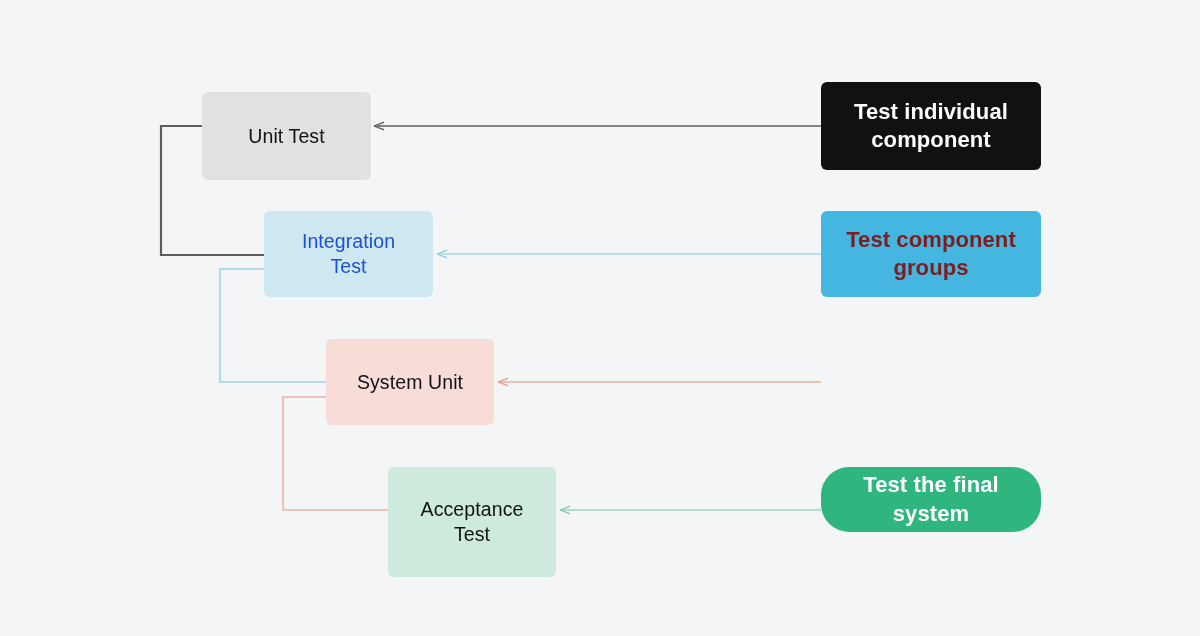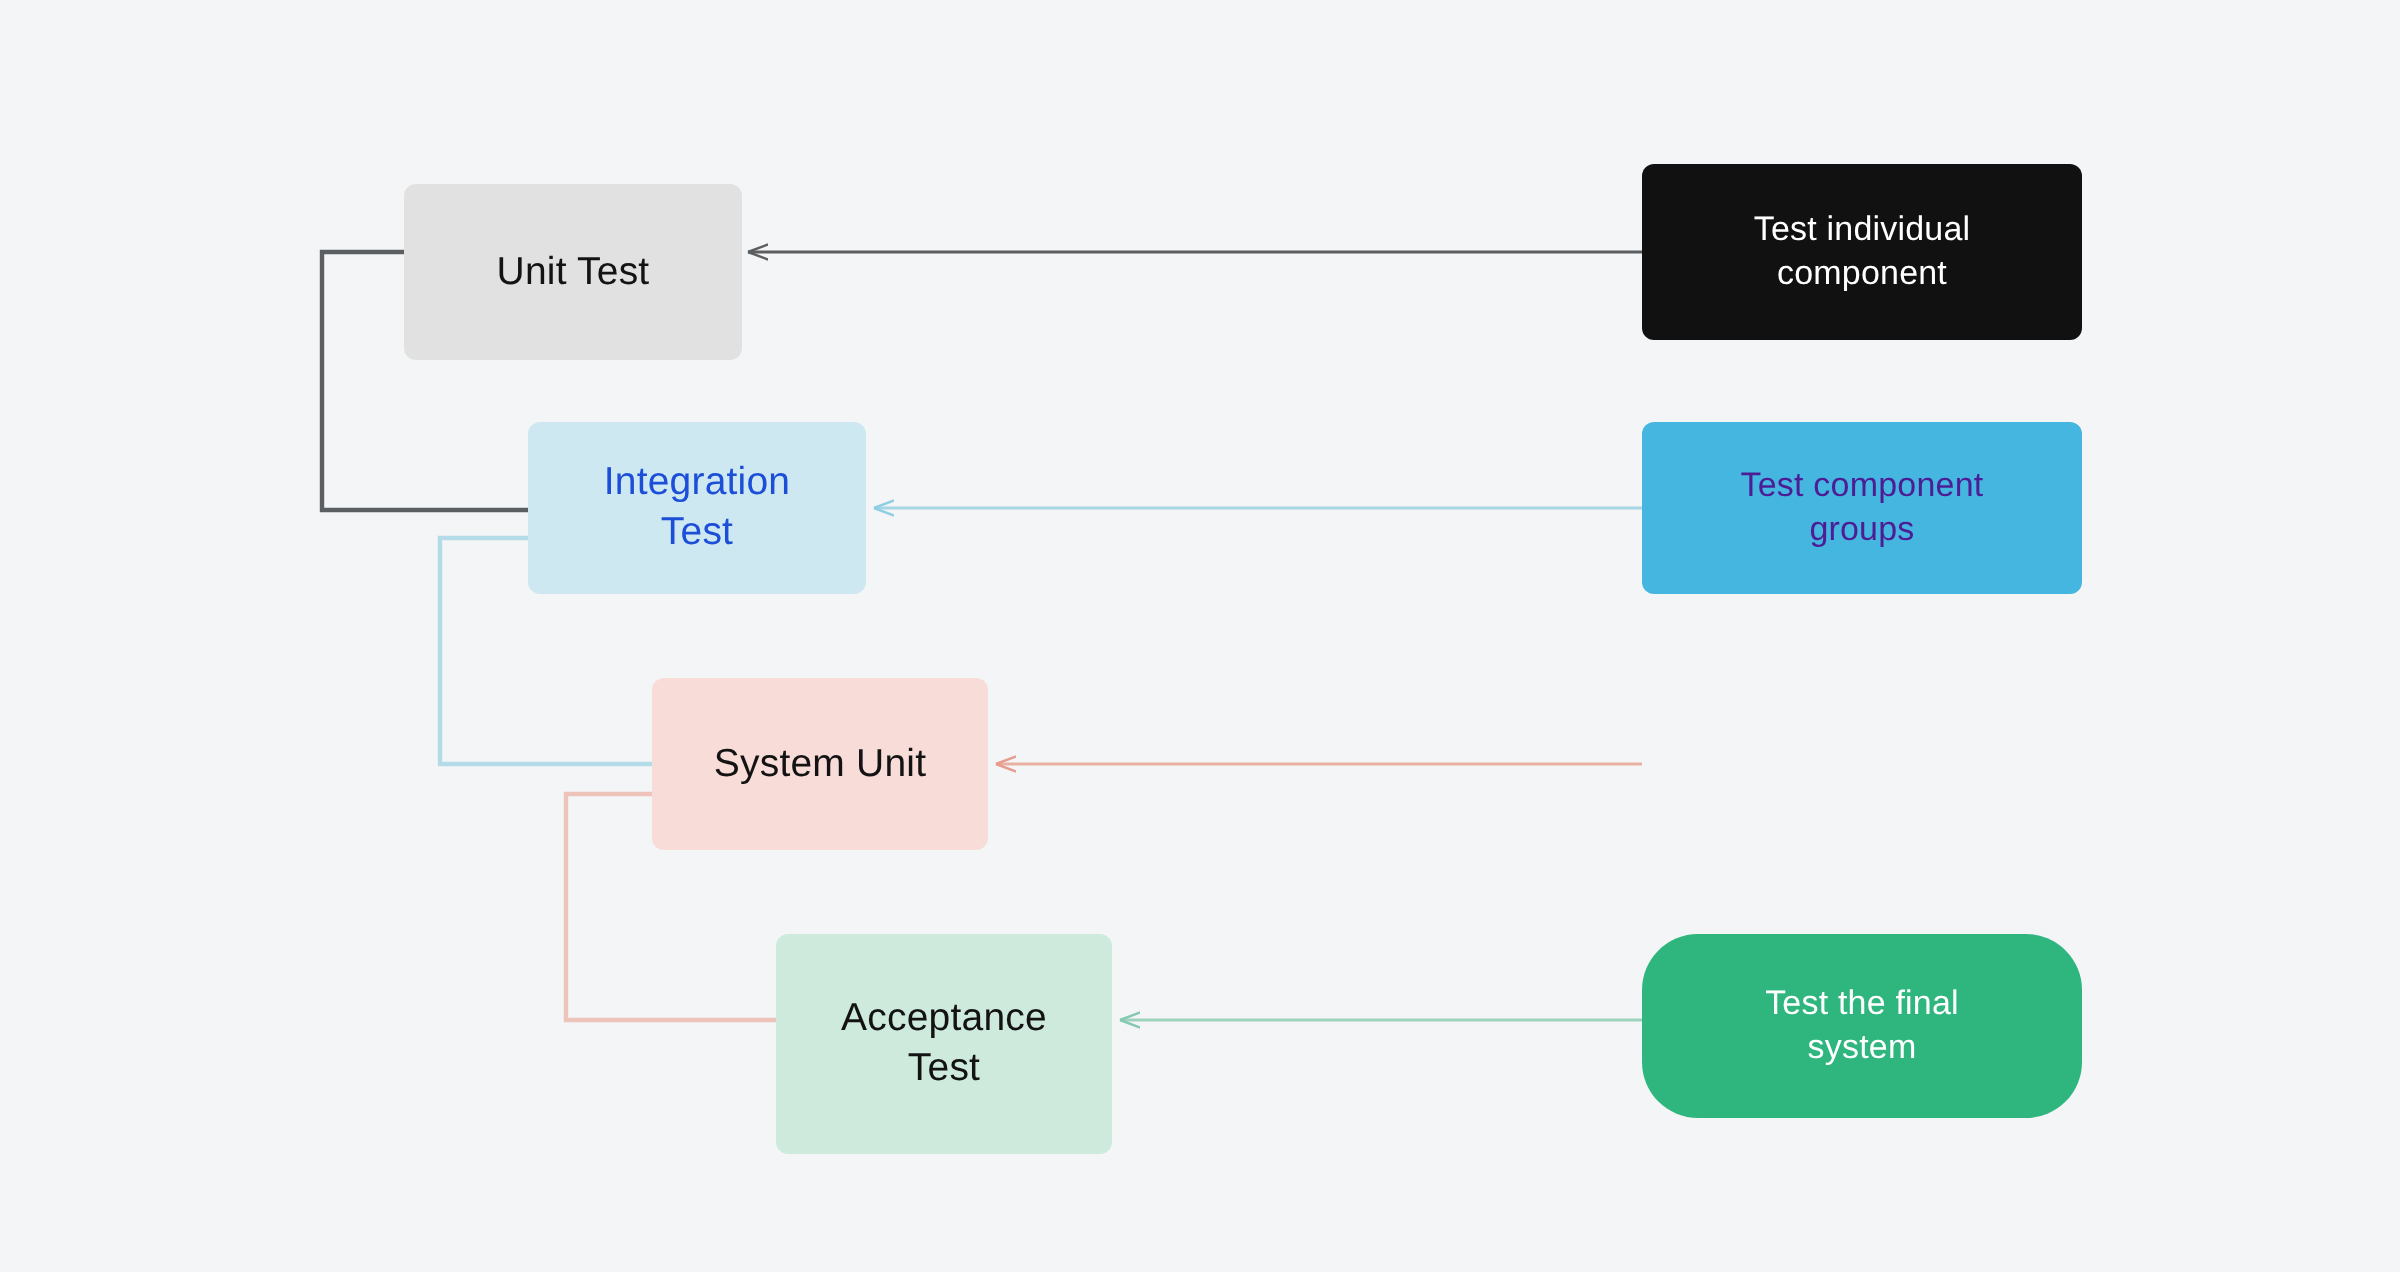--- a/index.html
+++ b/index.html
@@ -44,25 +44,25 @@
     display: block;
     white-space: pre-line;
   }
   
   .stage { font-size: 19.5px; }
   .n-unit        { left:202px; top:82px;  width:169px; height:88px; background:#e1e1e1; color:#131313;margin-top:10px; }
   .n-integration { left:264px; top:211px; width:169px; height:86px; background:#cee8f2; color:#1d4ed8; }
   .n-system      { left:326px; top:339px; width:168px; height:86px; background:#f8dcd8; color:#131313; }
   .n-acceptance  { left:388px; top:467px; width:168px; height:110px; background:#cdeadd; color:#131313; }
   
-  .desc { font-size: 17px; font-weight: 400; }
+  .desc { font-size: 22px; font-weight: 700; }
   .n-desc-unit        { left:821px; top:82px;  width:220px; height:88px; background:#111111; color:#ffffff; }
-  .n-desc-integration { left:821px; top:211px; width:220px; height:86px; background:#45b6e0; color:#4c1d95; }
+  .n-desc-integration { left:821px; top:211px; width:220px; height:86px; background:#45b6e0; color:#7f1d1d; }
   .n-desc-system      { left:821px; top:339px; width:220px; height:86px; background:#ef6a53; color:#ffffff; }
-  .n-desc-acceptance  { left:821px; top:467px; width:220px; height:92px; background:#2fb67f; color:#ffffff;border-radius:28px; }
+  .n-desc-acceptance  { left:821px; top:467px; width:220px; height:65px; background:#2fb67f; color:#ffffff;border-radius:28px; }
 </style>
 </head>
 <body>
 
 <div id="canvas">
 
   <svg class="edges" viewBox="0 0 1200 636" xmlns="http://www.w3.org/2000/svg">
     <defs>
       <marker id="ah-gray" viewBox="0 0 10 10" refX="9" refY="5" markerWidth="7" markerHeight="7" orient="auto-start-reverse">
         <path d="M 9 5 L 0 1.6 M 9 5 L 0 8.4" fill="none" stroke="#5c5f61" stroke-width="1.1"></path>

